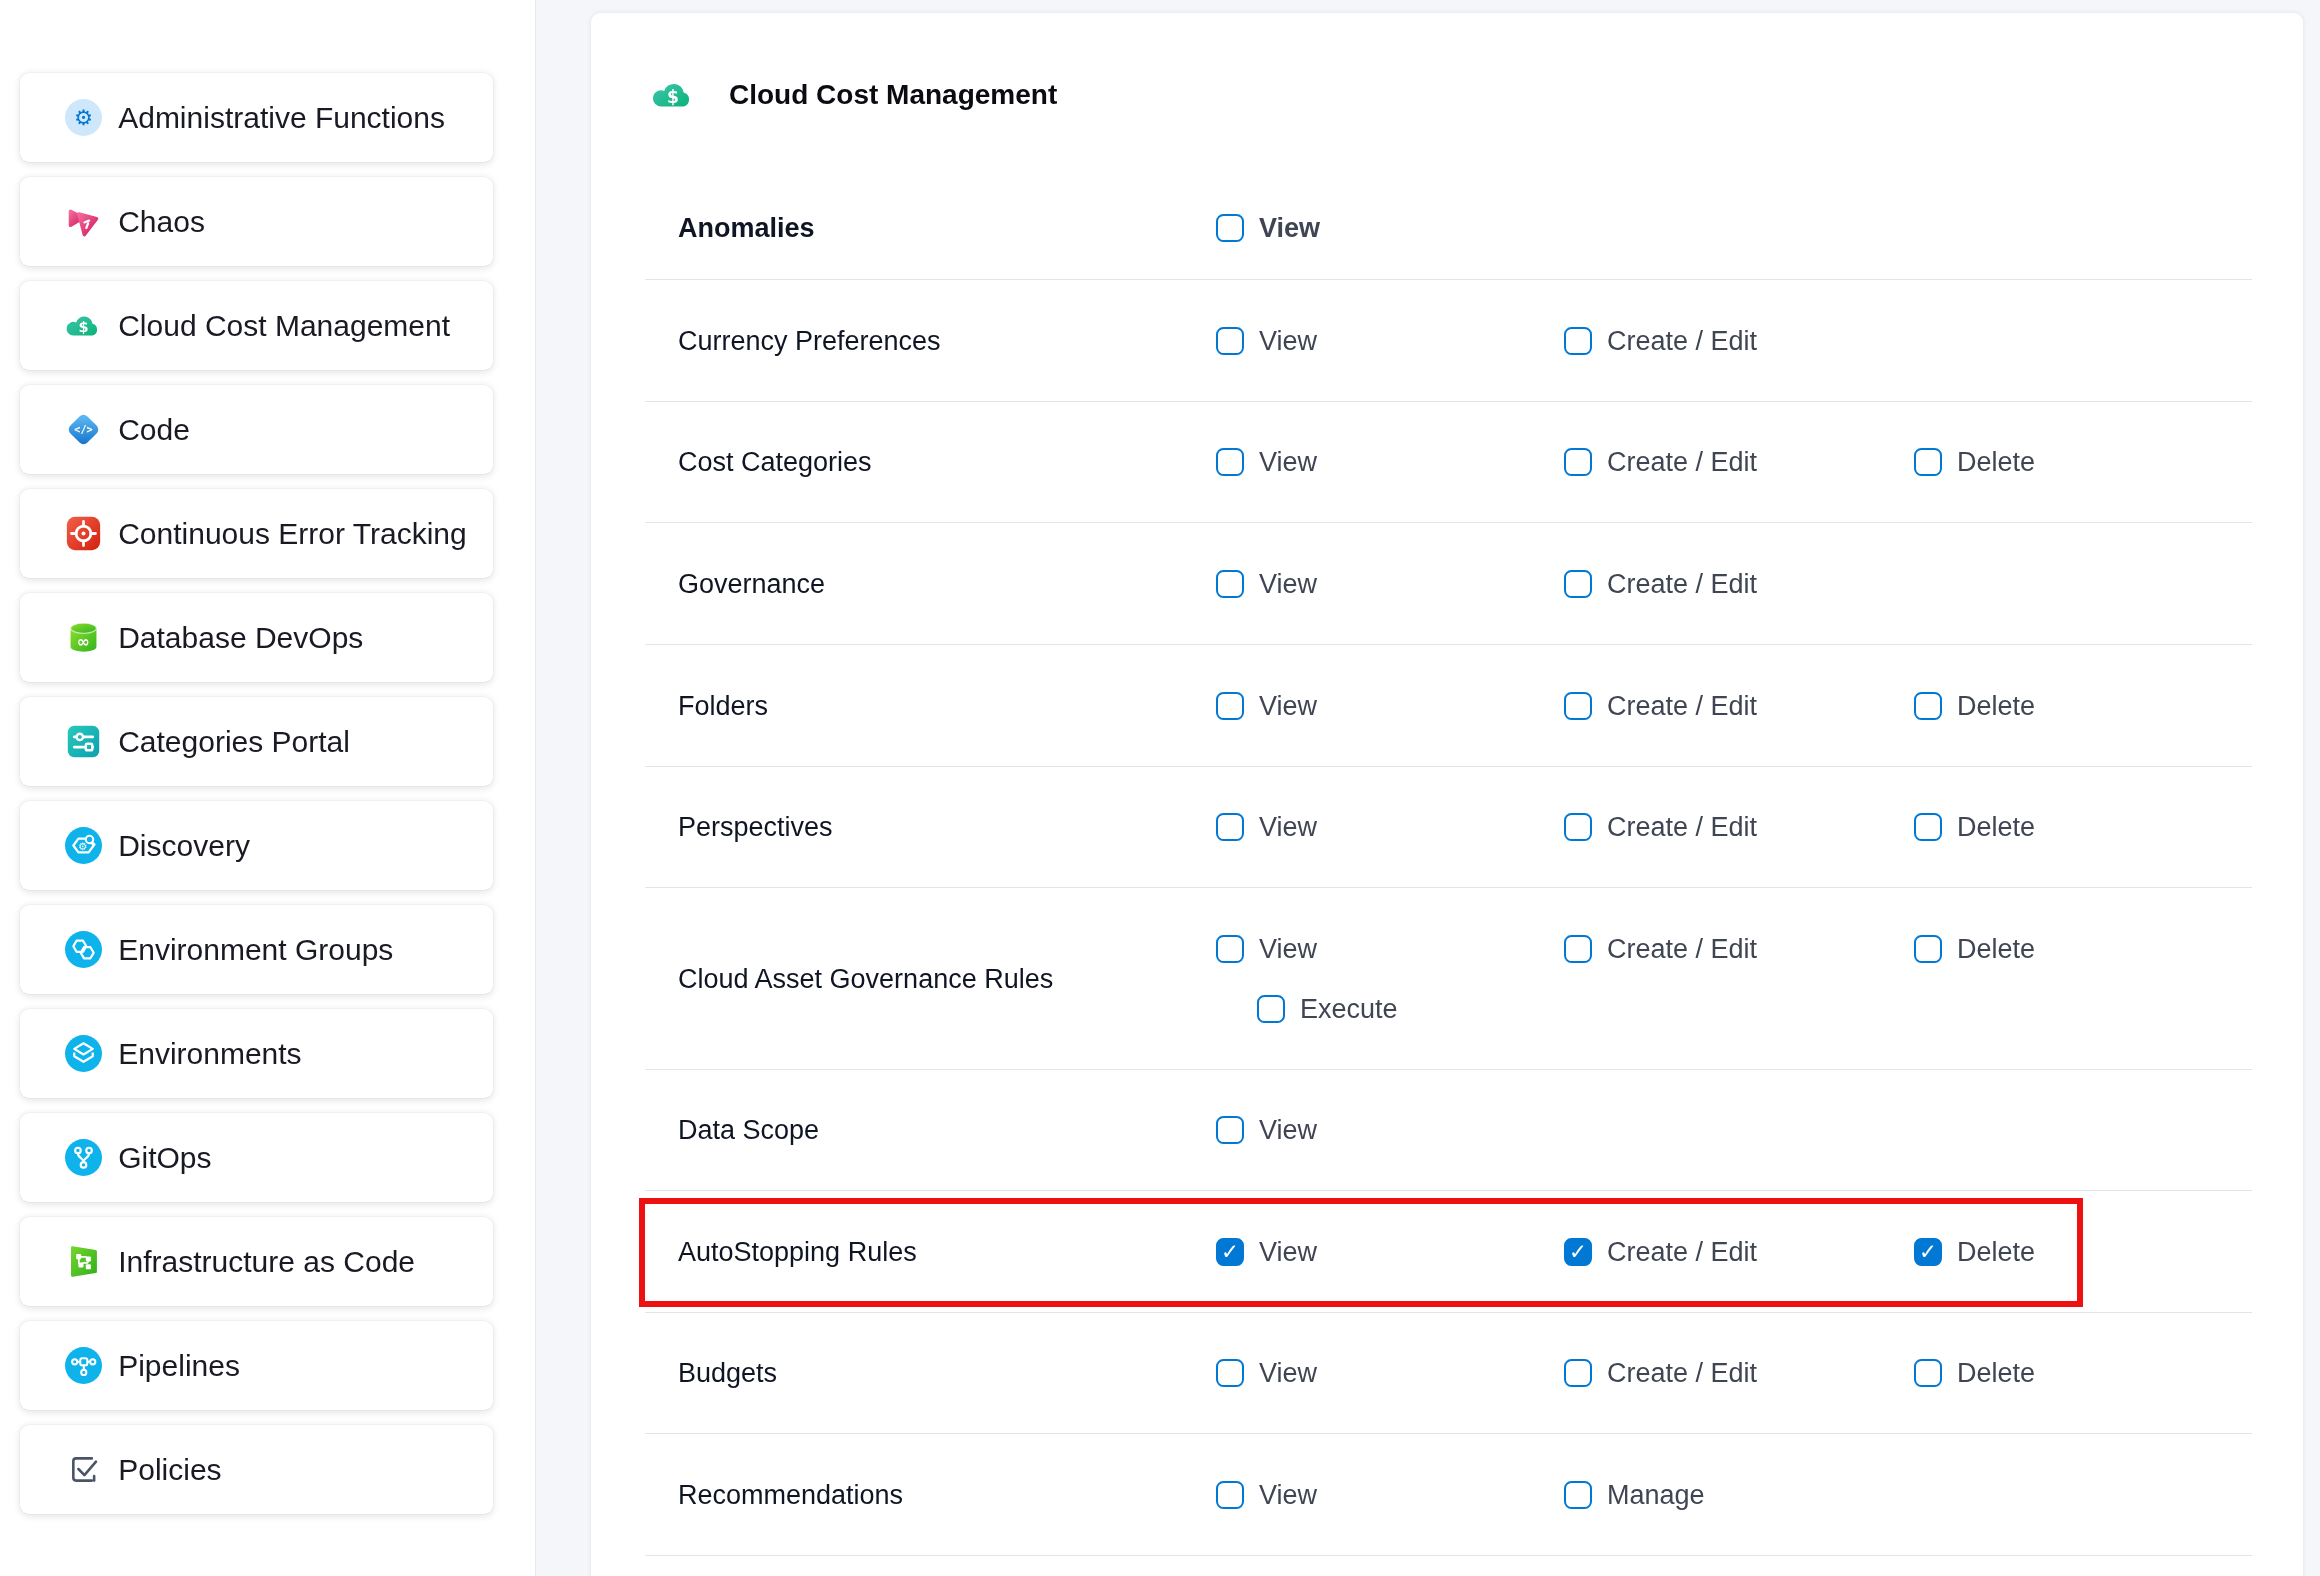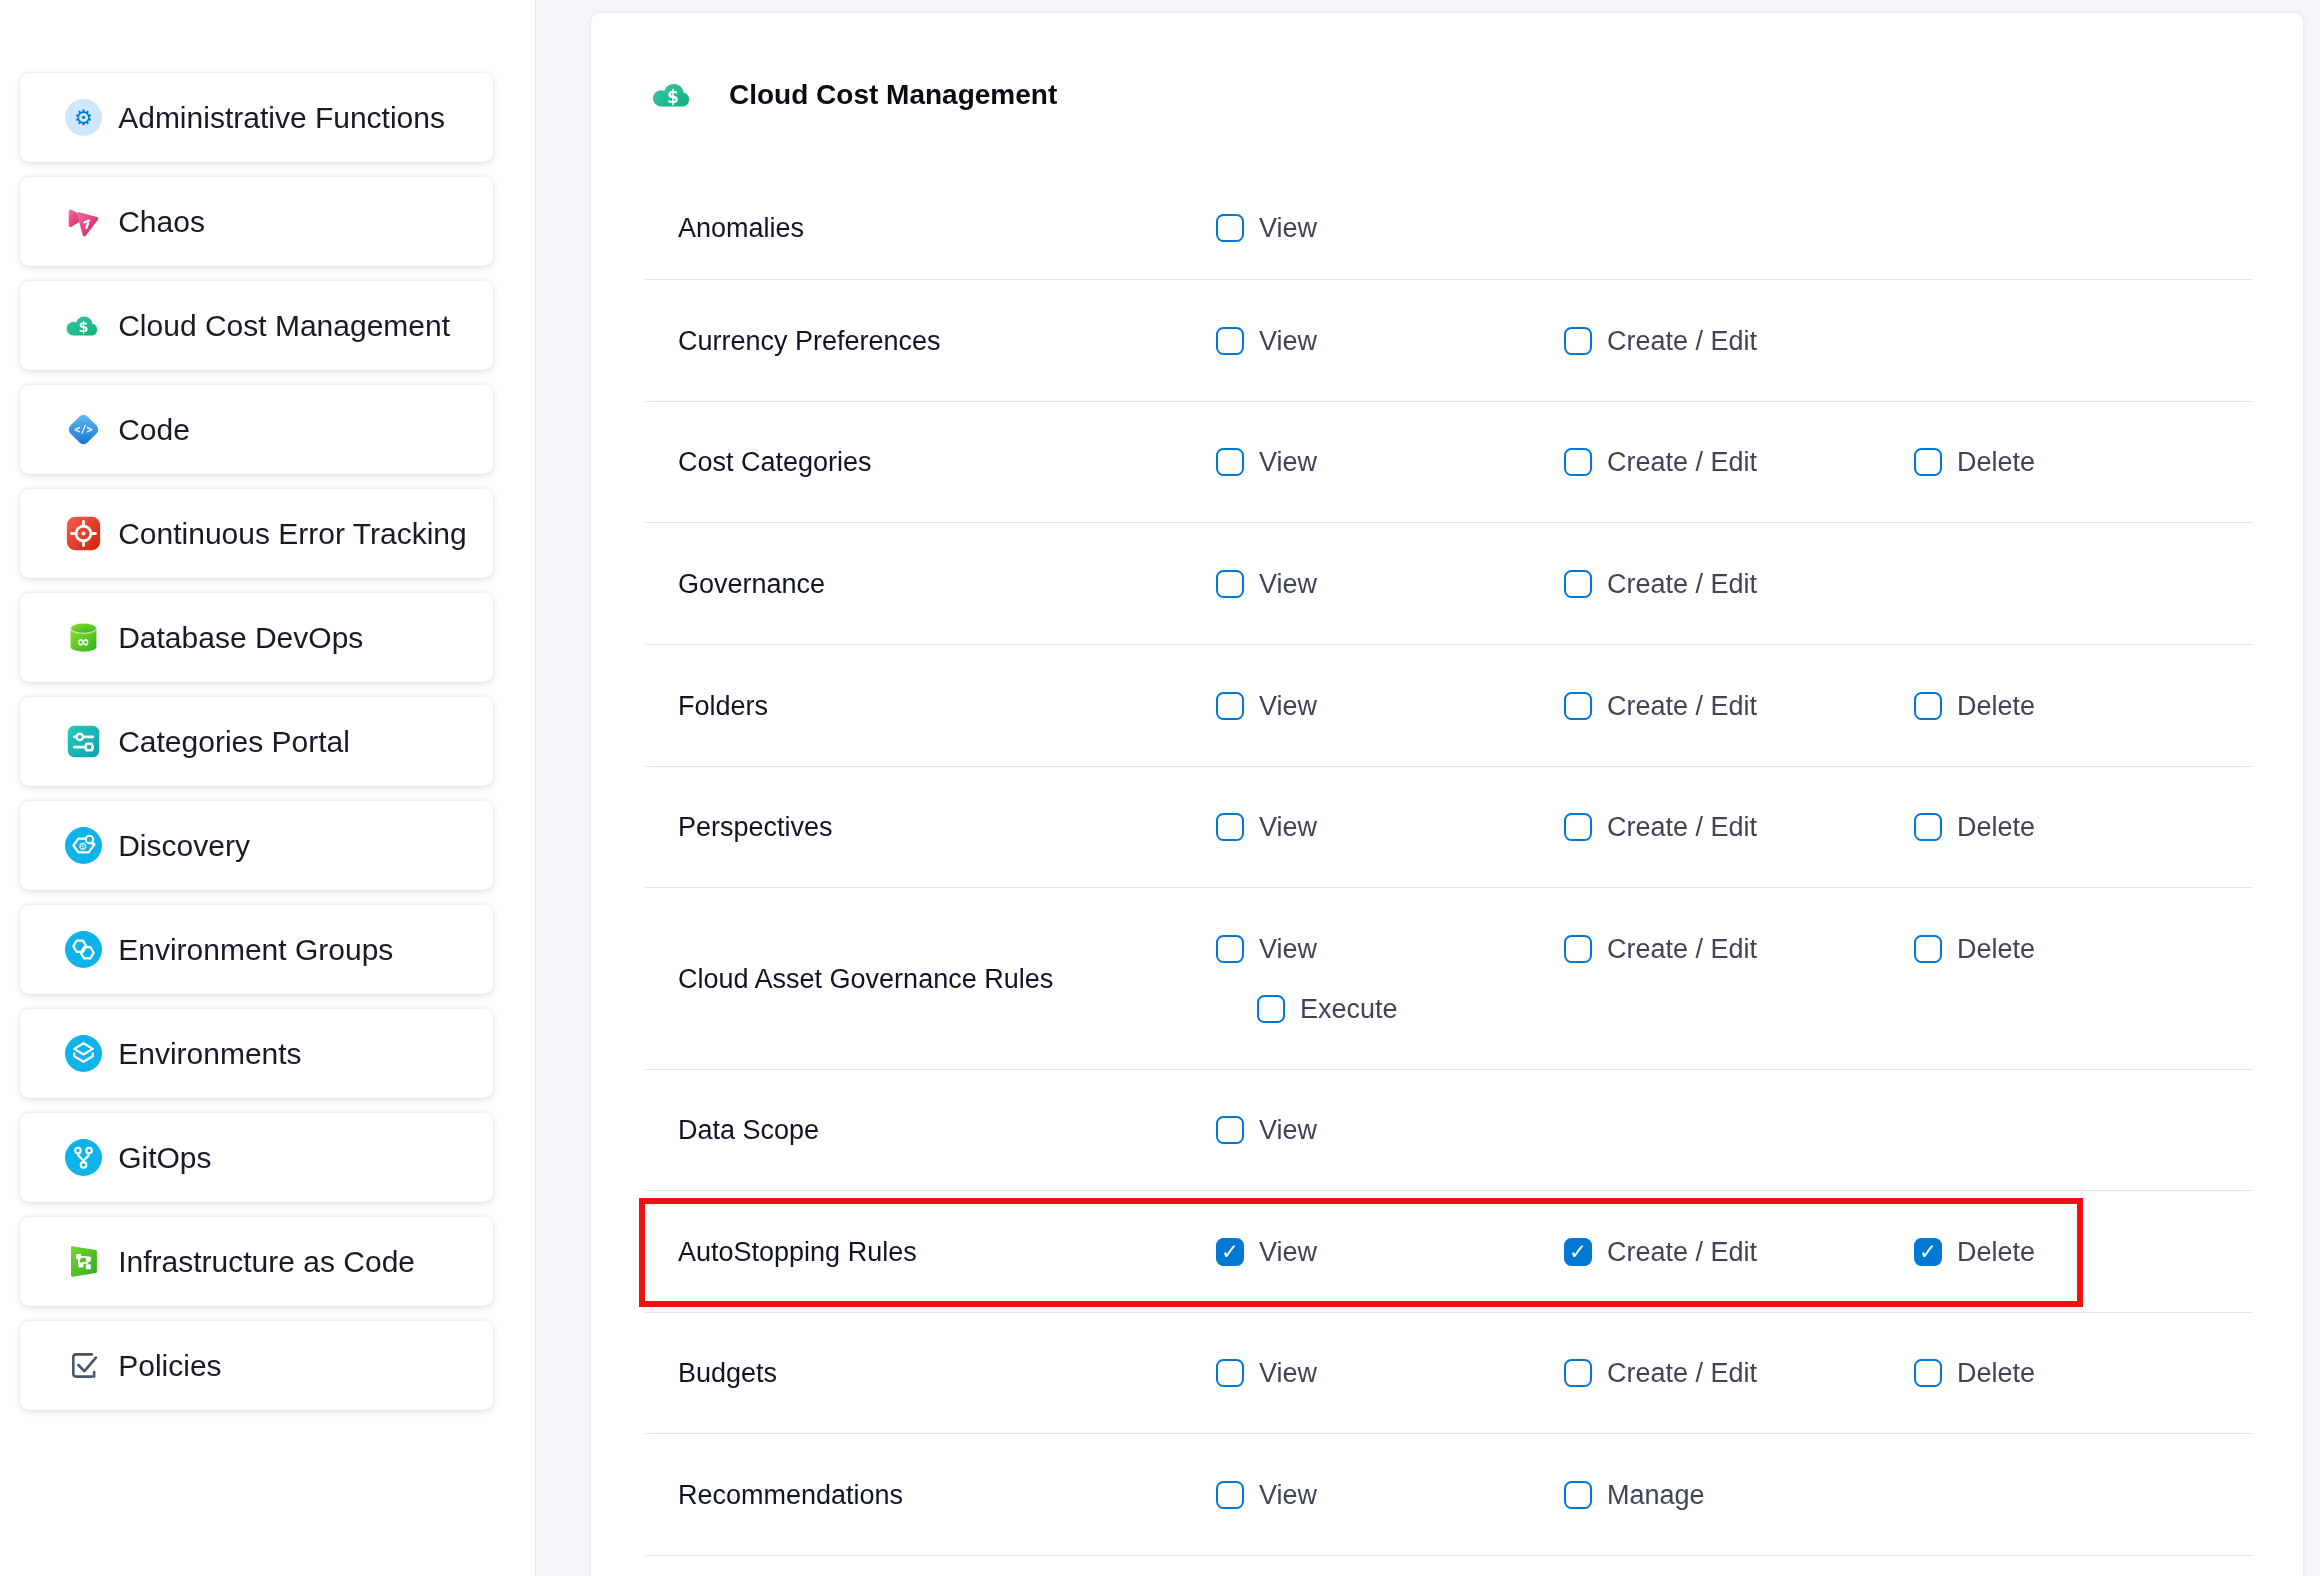--- a/index.html
+++ b/index.html
@@ -228,20 +228,33 @@
             <rect x="22.5" y="14.5" width="5.5" height="5.5" rx="1" fill="#fff"></rect>
             <rect x="14.5" y="21" width="5.5" height="5.5" rx="1" fill="#fff"></rect>
             <rect x="22.5" y="23" width="5.5" height="5.5" rx="1" fill="#fff"></rect>
           </svg>
         </span>
     <span class="side-label">Infrastructure as Code</span>
   </div>
       <div class="side-card">
     <span class="side-icon">
           <svg viewBox="0 0 40 40">
+            <circle cx="20" cy="20" r="20" fill="#0fb3ec"></circle>
+            <circle cx="10.5" cy="16" r="2.8" fill="none" stroke="#fff" stroke-width="2.2"></circle>
+            <rect x="16.5" y="12.2" width="7.6" height="7.6" rx="2" fill="none" stroke="#fff" stroke-width="2.2"></rect>
+            <circle cx="30" cy="16" r="2.8" fill="none" stroke="#fff" stroke-width="2.2"></circle>
+            <circle cx="20.3" cy="27.5" r="2.8" fill="none" stroke="#fff" stroke-width="2.2"></circle>
+            <path d="M13.3 16 h3.2 M24.1 16 h3.1 M20.3 19.8 v4.9" stroke="#fff" stroke-width="2.2"></path>
+          </svg>
+        </span>
+    <span class="side-label">Pipelines</span>
+  </div>
+      <div class="side-card">
+    <span class="side-icon">
+          <svg viewBox="0 0 40 40">
             <path d="M29 8 h-17 a3 3 0 0 0 -3 3 v18 a3 3 0 0 0 3 3 h17" fill="none" stroke="#4a5468" stroke-width="2.8" stroke-linecap="round"></path>
             <path d="M14.5 19.5 l6.5 6.5 L33.5 11.5" fill="none" stroke="#4a5468" stroke-width="2.8" stroke-linecap="round" stroke-linejoin="round"></path>
             <path d="M31.5 27 v5" stroke="#4a5468" stroke-width="2.8" stroke-linecap="round"></path>
           </svg>
         </span>
     <span class="side-label">Policies</span>
   </div>
     </div>
 </div>
 
@@ -256,21 +269,21 @@
                 <stop offset="1" stop-color="#0cb277"></stop>
               </linearGradient>
             </defs>
             <path d="M11 33 a8.5 8.5 0 1 1 2.8 -16.3 a10.5 10.5 0 0 1 20.4 1.6 a7.6 7.6 0 0 1 0 14.7 Z" fill="url(#gcc)"></path>
             <text x="23" y="29" font-size="18" font-weight="bold" text-anchor="middle" fill="#fff" font-family="DejaVu Sans">$</text>
           </svg>
         </span>
       <span class="header-title">Cloud Cost Management</span>
     </div>
     <div id="rows">
-        <div class="row" style="height: 104px;">
+        <div class="row" style="height: 104px; font-weight: bold;">
     <span class="row-label">Anomalies</span>
   <span class="perm" style="left: 571px; top: 38px;">
             <span class="cb"></span>
             <span class="perm-label">View</span>
           </span>
         </div>
         <div class="row" style="height: 122px;">
     <span class="row-label">Currency Preferences</span>
   <span class="perm" style="left: 571px; top: 47px;">
             <span class="cb"></span>

